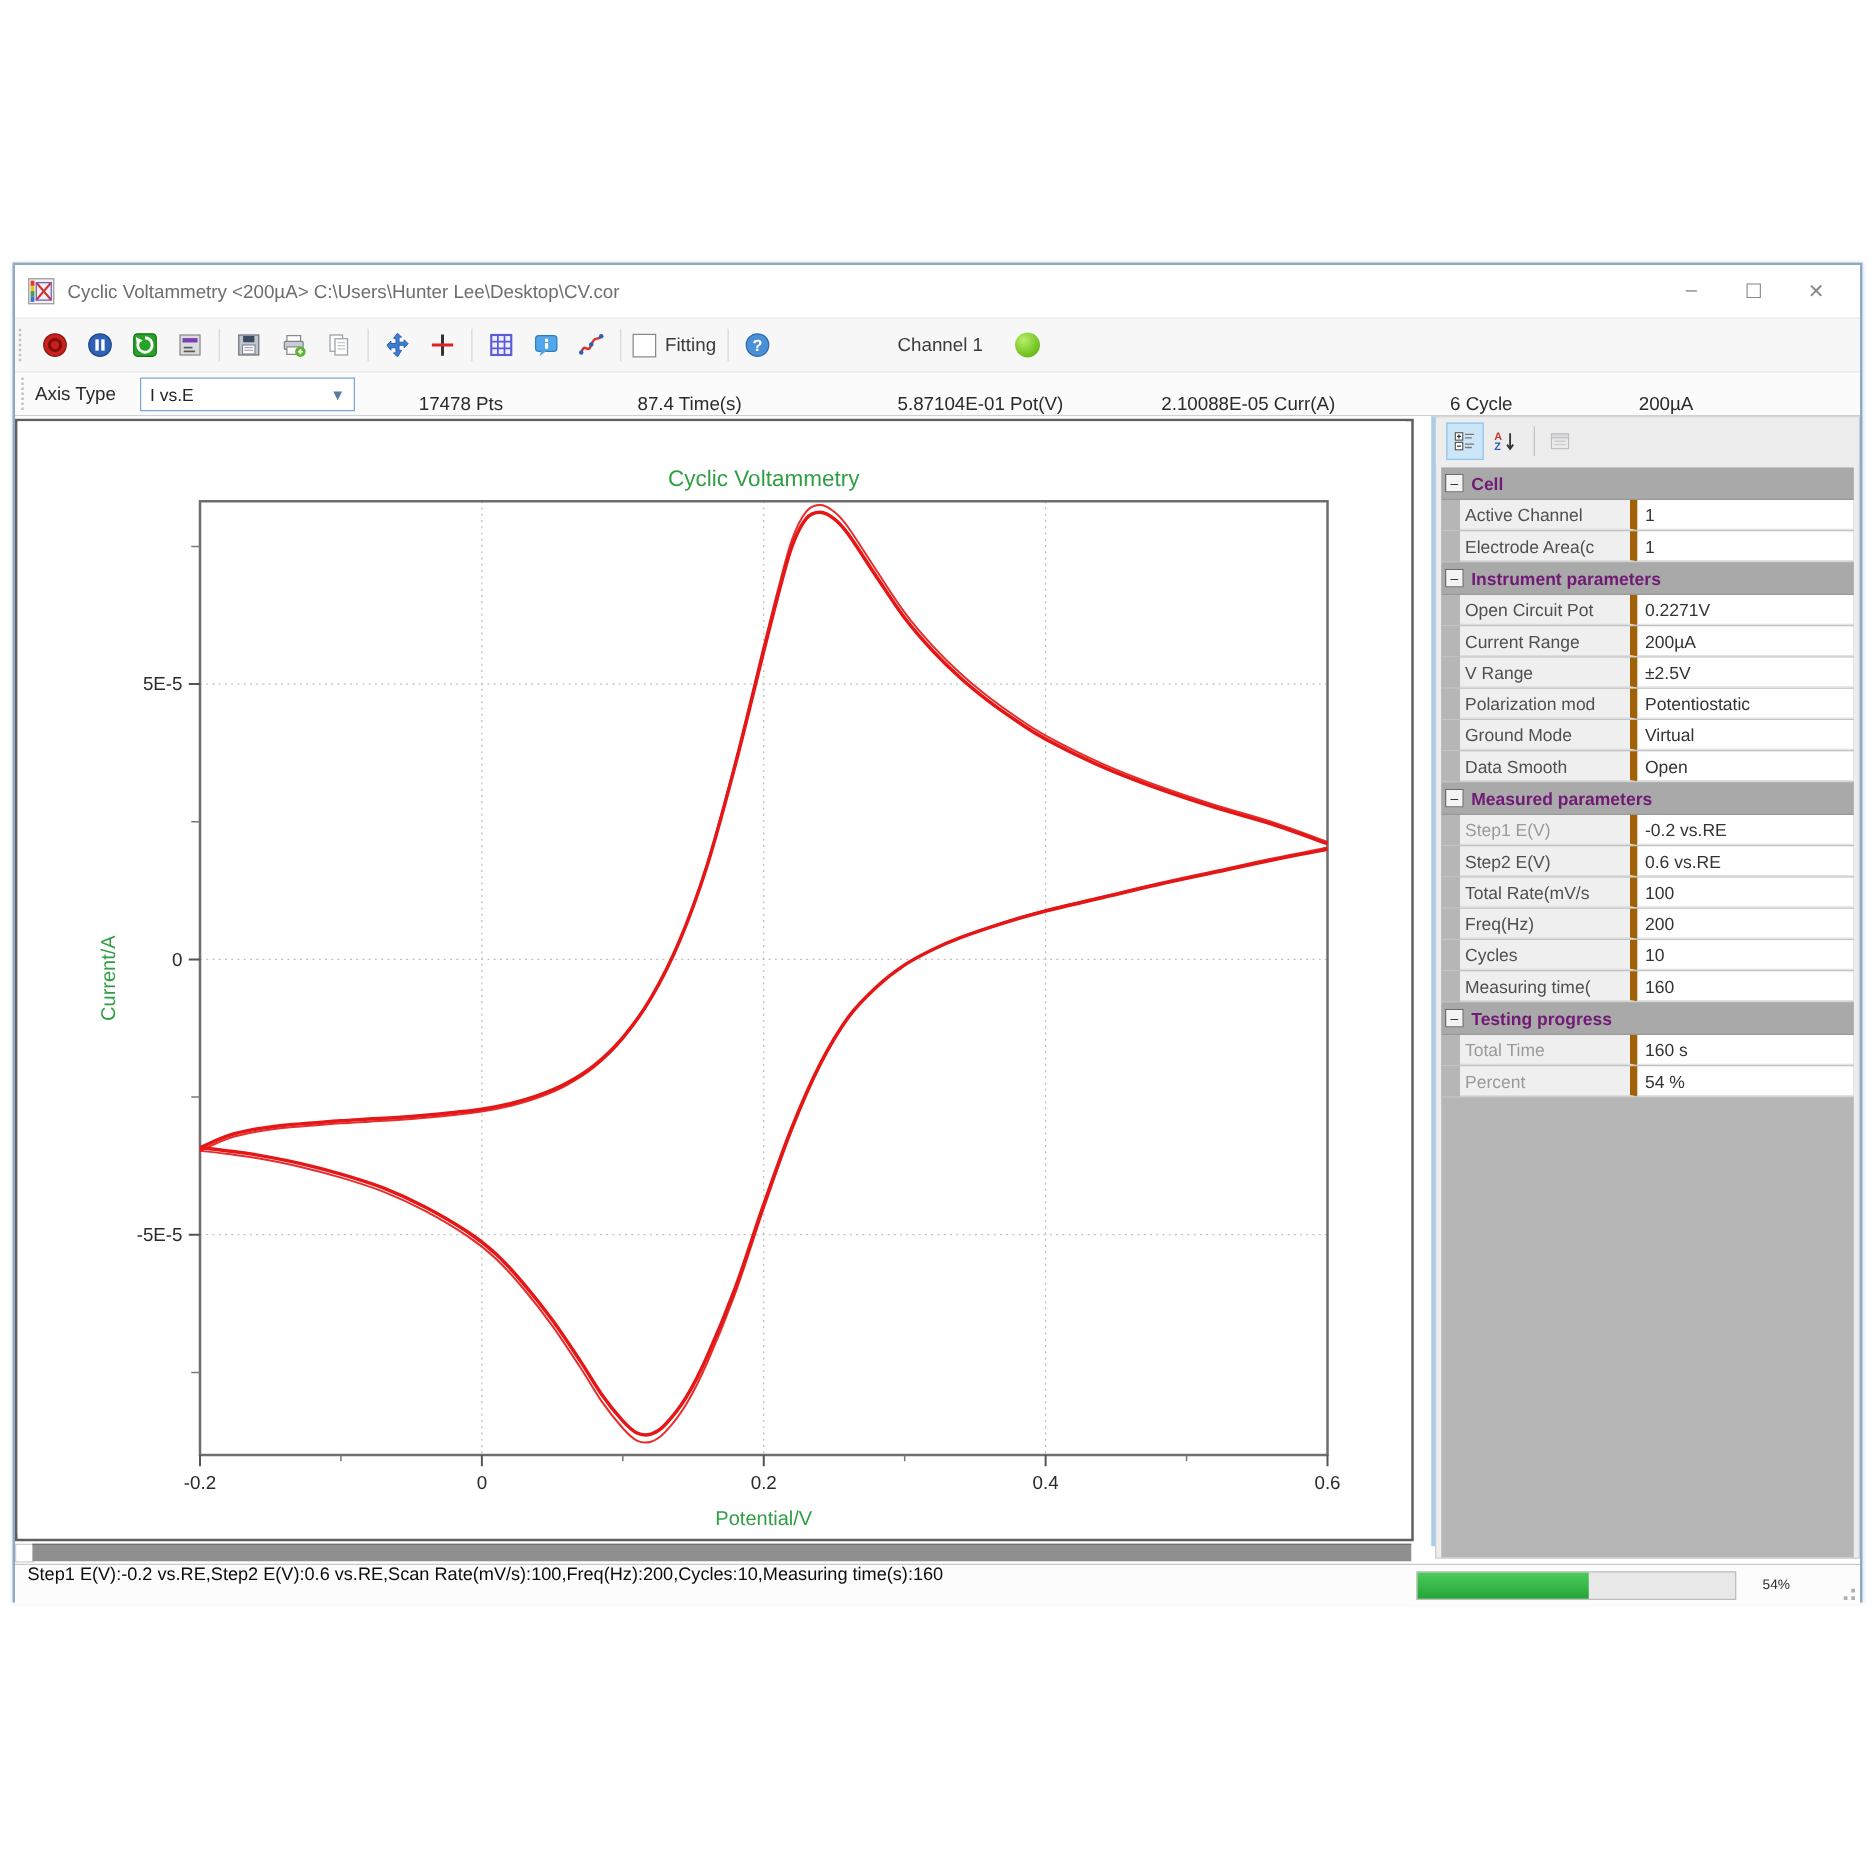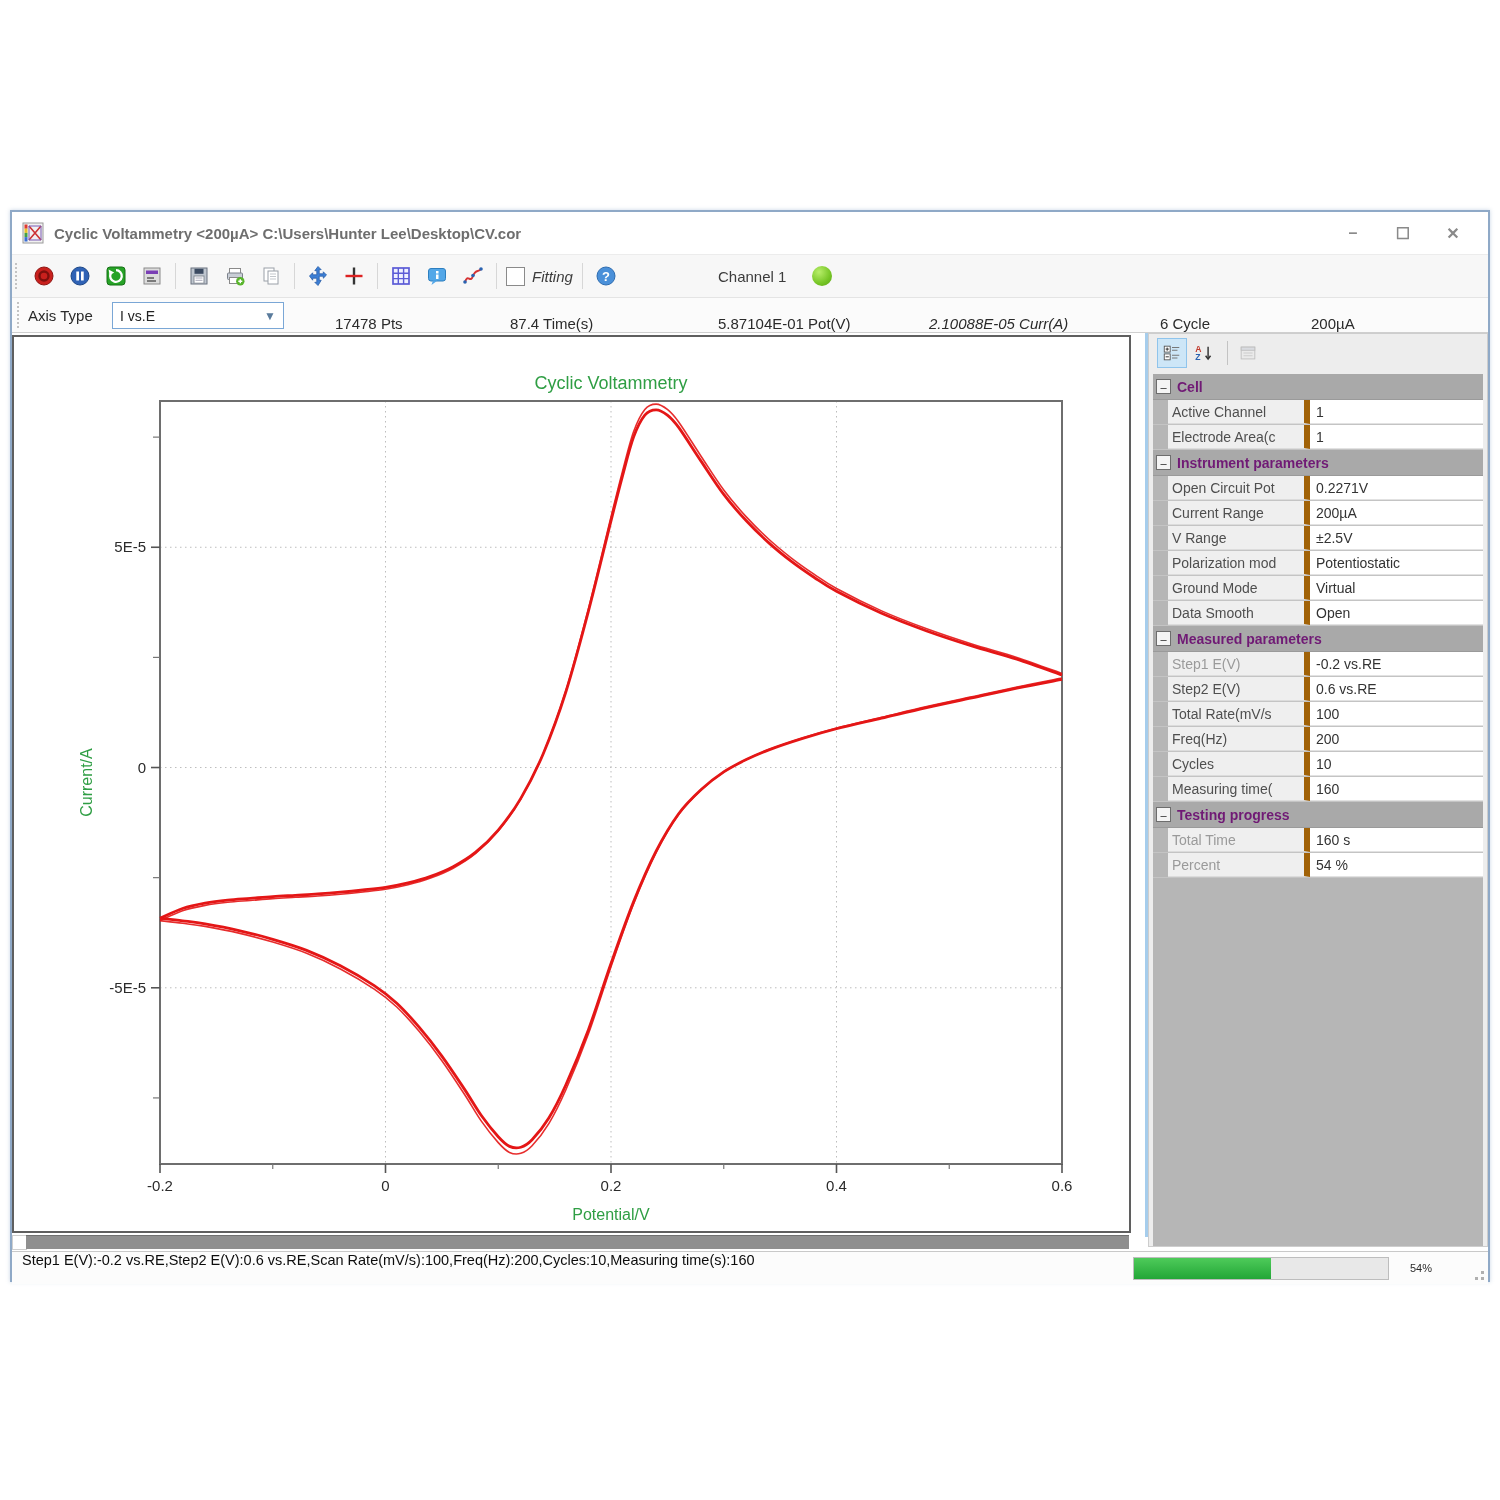--- a/index.html
+++ b/index.html
@@ -1,32 +1,32 @@
 <!DOCTYPE html>
 <html><head>
 <meta charset="utf-8">
 <style>
   html,body{margin:0;padding:0;background:#ffffff;font-family:"Liberation Sans",sans-serif;}
   body{width:1500px;height:1500px;position:relative;overflow:hidden;}
   .app-window{position:absolute;left:10px;top:210px;width:1476px;height:1068px;
     background:#fff;border:2px solid #8fa9c7;box-shadow:0 0 4px rgba(120,150,190,.4);}
   
-  .titlebar{height:42px;display:flex;align-items:center;background:#fff;position:relative;font-weight:bold;}
+  .titlebar{height:42px;display:flex;align-items:center;background:#fff;position:relative;}
   .app-icon{width:22px;height:22px;margin-left:10px;flex:0 0 auto;}
   .window-title{margin-left:10px;font-size:15px;color:#6e6e6e;white-space:nowrap;}
   .win-controls{position:absolute;right:10px;top:0;height:42px;display:flex;}
   .win-btn{width:50px;height:42px;display:flex;align-items:center;justify-content:center;
     color:#8a8a8a;font-size:16px;cursor:default;}
   
   .toolbar{height:42px;background:#f7f7f7;border-top:1px solid #ececec;display:flex;
     align-items:center;position:relative;}
   .grip{width:5px;height:26px;margin:0 4px 0 3px;border-left:2px dotted #c3c3c3;}
   .tbtn{width:32px;height:32px;display:flex;align-items:center;justify-content:center;margin:0 2px;}
   .tsep{width:1px;height:26px;background:#d7d7d7;margin:0 5px;}
-  .fitting-wrap{display:flex;align-items:center;margin:0 4px;font-style:italic;}
+  .fitting-wrap{display:flex;align-items:center;margin:0 4px;}
   .fitting-box{width:17px;height:17px;border:1.5px solid #8a8a8a;background:#fff;margin-right:7px;}
   .fitting-label{font-size:15px;color:#3c3c3c;}
   .channel-wrap{position:absolute;left:706px;top:0;height:42px;display:flex;align-items:center;}
   .channel-label{font-size:15px;color:#3c3c3c;}
   .channel-dot{width:20px;height:20px;border-radius:50%;margin-left:26px;
     background:radial-gradient(circle at 7px 6px,#b8ee6a,#76c525 60%,#5aa315);}
   
   .axisbar{height:34px;background:#fbfbfb;border-top:1px solid #e4e4e4;border-bottom:1px solid #cfcfcf;
     position:relative;display:flex;align-items:center;padding-left:46px;}
   .axis-label{position:absolute;left:16px;font-size:15px;color:#2b2b2b;}
@@ -212,21 +212,21 @@
     <div class="grip" style="position:absolute;left:2px;"></div>
     <span class="axis-label">Axis Type</span>
     <div class="axis-select">
       <span class="val">I vs.E</span>
       <span class="chev">▼</span>
     </div>
     <div id="stats-row">
         <div class="stat" style="left: 323px;">17478  Pts</div>
         <div class="stat" style="left: 498px;">87.4  Time(s)</div>
         <div class="stat" style="left: 706px; text-align: right;">5.87104E-01  Pot(V)</div>
-        <div class="stat" style="left: 917px; font-style: italic;">2.10088E-05  Curr(A)</div>
+        <div class="stat" style="left: 917px;">2.10088E-05  Curr(A)</div>
         <div class="stat" style="left: 1148px;">6  Cycle</div>
         <div class="stat" style="left: 1299px;">200µA</div>
       </div>
   </div>
 
   <div class="main">
     <div class="chart-panel">
       <svg id="chart-svg" width="1111" height="890" viewBox="0 0 1111 890">
           <rect x="0" y="0" width="1111" height="890" fill="#ffffff"></rect>
           <line x1="371.5" y1="64" x2="371.5" y2="827" stroke="#bdbdbd" stroke-width="1" stroke-dasharray="1.5 3.5"></line>

